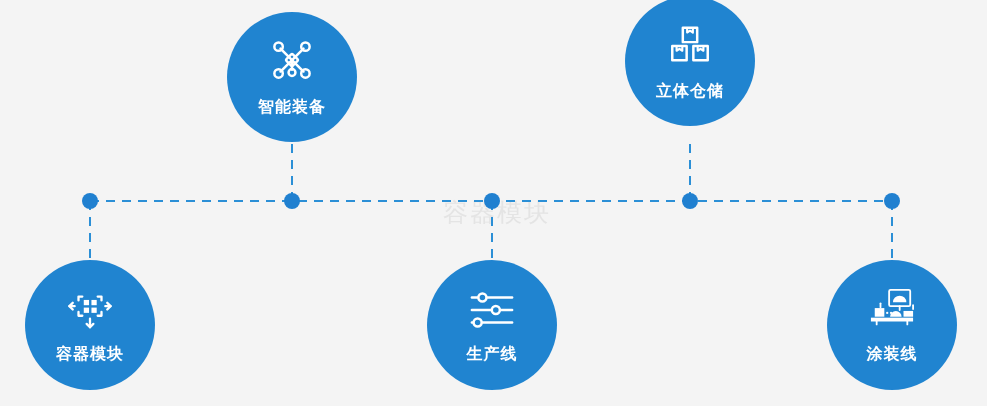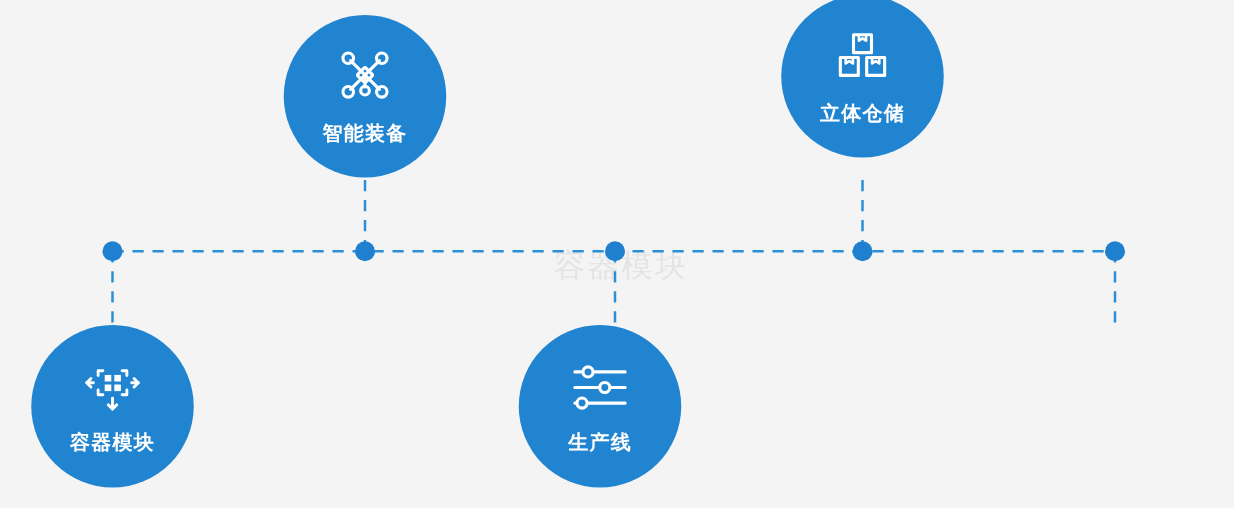--- a/index.html
+++ b/index.html
@@ -148,28 +148,53 @@
         <line x1="40" y1="20" x2="45.5" y2="20"></line>
         <polyline points="42,16.5 45.5,20 42,23.5"></polyline>
 
         <line x1="24" y1="33" x2="24" y2="42"></line>
         <polyline points="20.5,38.5 24,42 27.5,38.5"></polyline>
       </g>
     </svg>
     <div class="cap">容器模块</div>
   </div>
 
-  <div class="bubble bot" style="left:480px;top:325px">
+  <div class="bubble bot" style="left:492px;top:325px">
     <svg class="ic" viewBox="0 0 48 48">
       <g fill="none" stroke="#ffffff" stroke-width="2.6" stroke-linecap="round">
         <line x1="3" y1="11" x2="45" y2="11"></line>
         <line x1="3" y1="24" x2="45" y2="24"></line>
         <line x1="3" y1="37" x2="45" y2="37"></line>
         <circle cx="14" cy="11" r="4.2" fill="#2084d0"></circle>
         <circle cx="28" cy="24" r="4.2" fill="#2084d0"></circle>
         <circle cx="9" cy="37" r="4.2" fill="#2084d0"></circle>
       </g>
     </svg>
     <div class="cap">生产线</div>
   </div>
 
+  <div class="bubble bot" style="left:892px;top:325px">
+    <svg class="ic" viewBox="0 0 48 48">
+      <g fill="none" stroke="#ffffff" stroke-width="1.9" stroke-linejoin="round" stroke-linecap="round">
+
+        <rect x="21" y="3" width="22" height="17" rx="1.5"></rect>
+        <path d="M25 16 a7 7 0 0 1 14 0" fill="#ffffff" stroke="none"></path>
+        <line x1="32" y1="20" x2="32" y2="24"></line>
+
+        <line x1="12" y1="17" x2="12" y2="21"></line>
+        <line x1="46" y1="19" x2="46" y2="23"></line>
+
+        <rect x="6" y="22" width="10" height="9" fill="#ffffff" stroke="none"></rect>
+        <rect x="36" y="25" width="10" height="6" fill="#ffffff" stroke="none"></rect>
+        <path d="M22 31 a6 6 0 0 1 12 0 z" fill="#ffffff" stroke="none"></path>
+
+        <circle cx="19" cy="27" r="1.2" fill="#ffffff" stroke="none"></circle>
+        <circle cx="23" cy="27" r="1.2" fill="#ffffff" stroke="none"></circle>
+
+        <rect x="2" y="32" width="44" height="4" fill="#ffffff" stroke="none"></rect>
+        <line x1="8" y1="36" x2="8" y2="39"></line>
+        <line x1="40" y1="36" x2="40" y2="39"></line>
+      </g>
+    </svg>
+    <div class="cap">涂装线</div>
+  </div>
 
 </div>
 
 </body></html>

